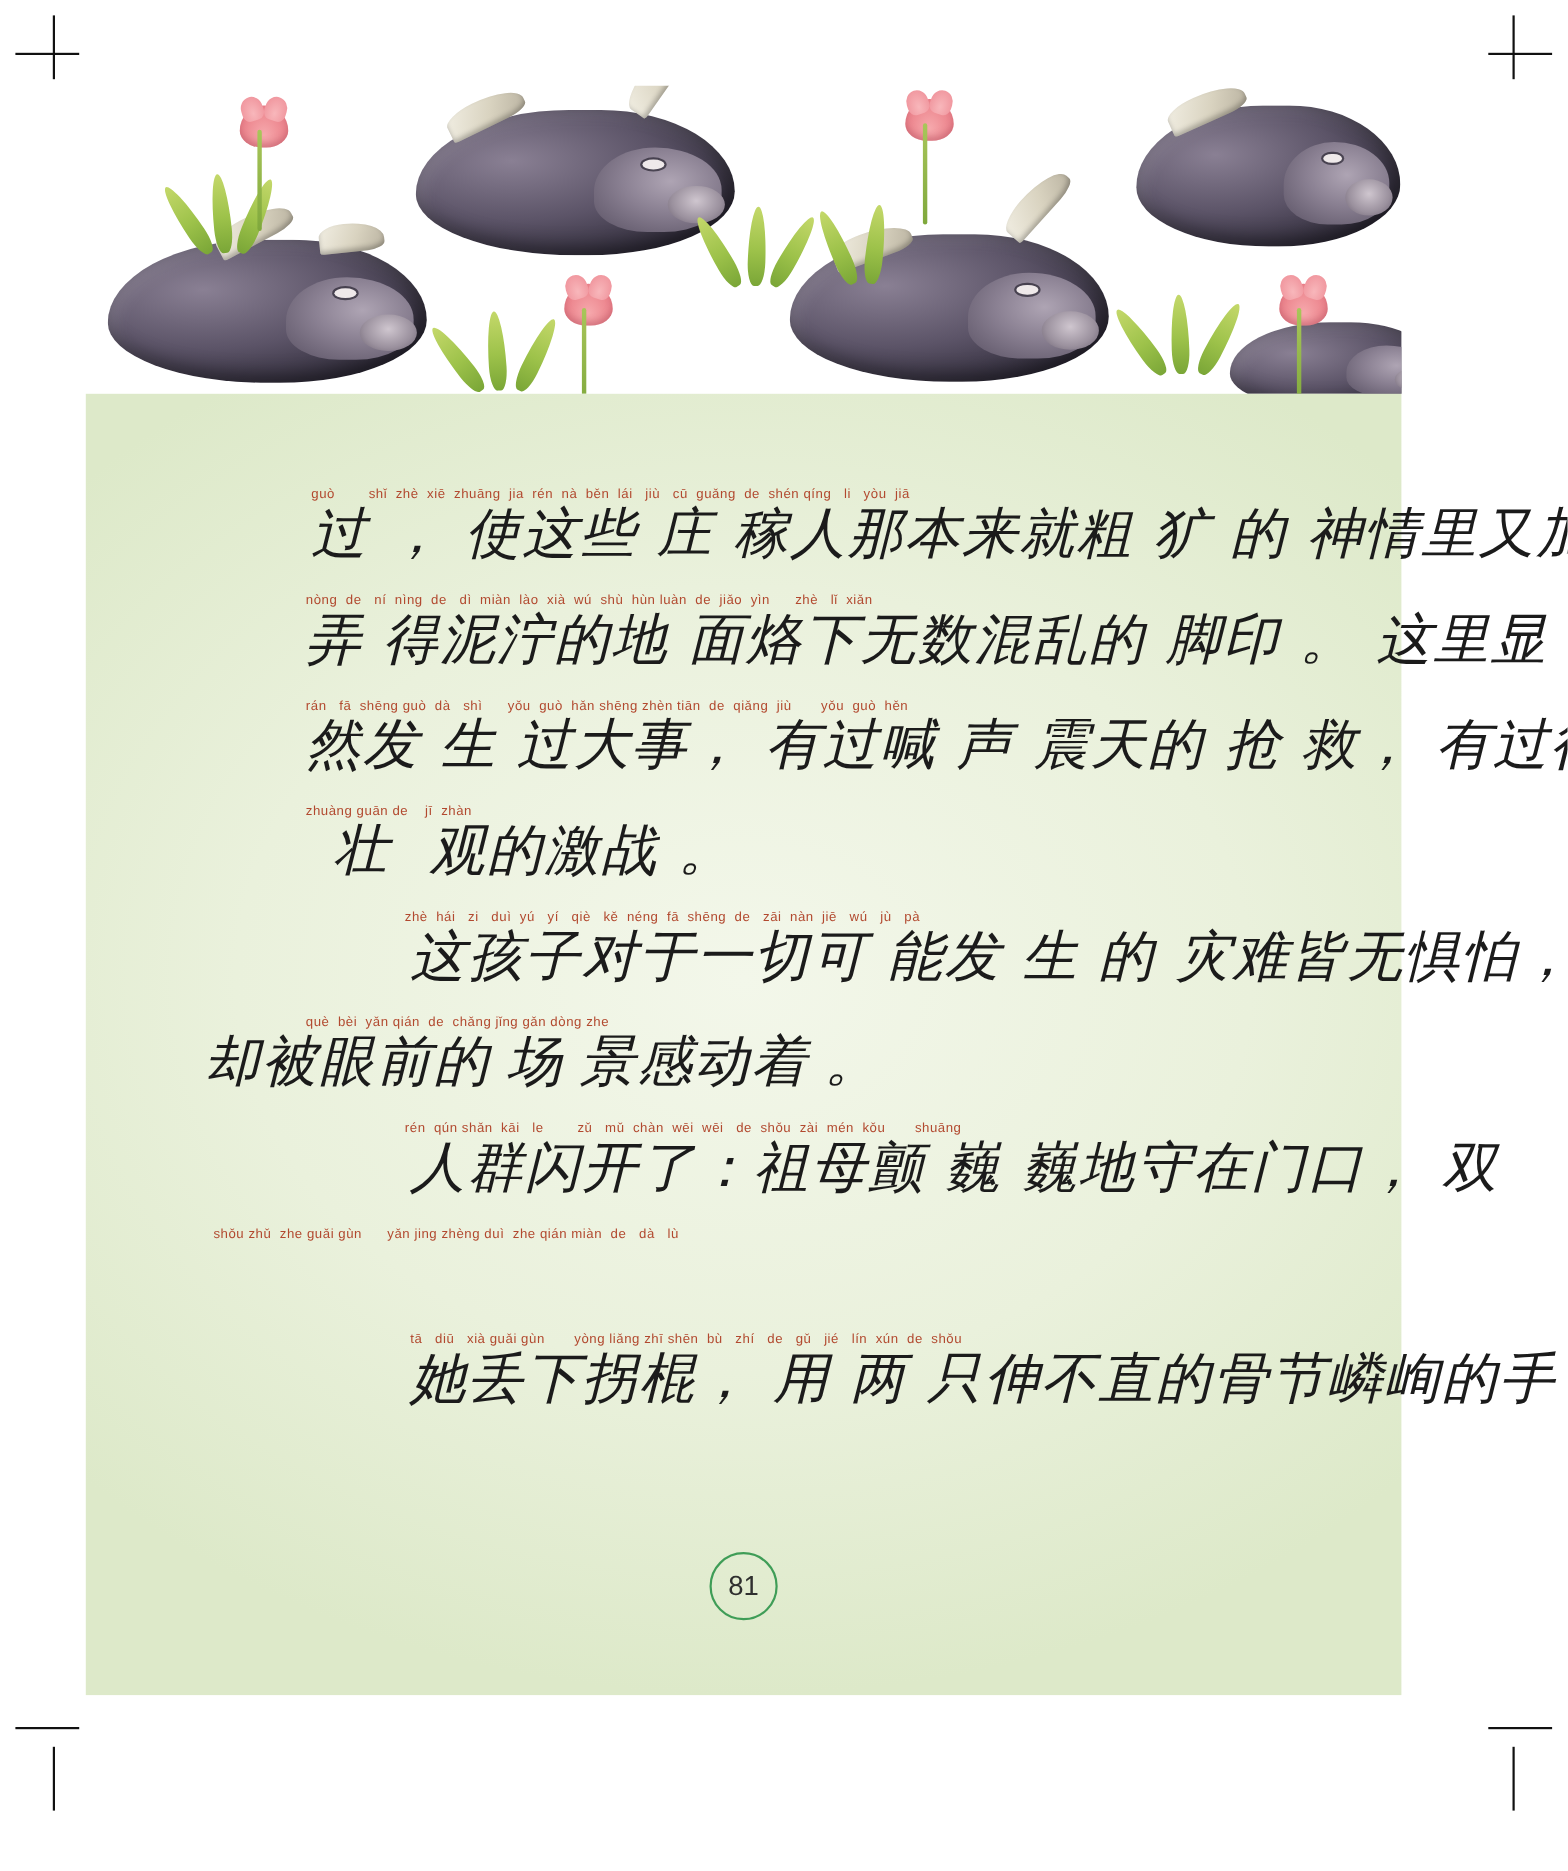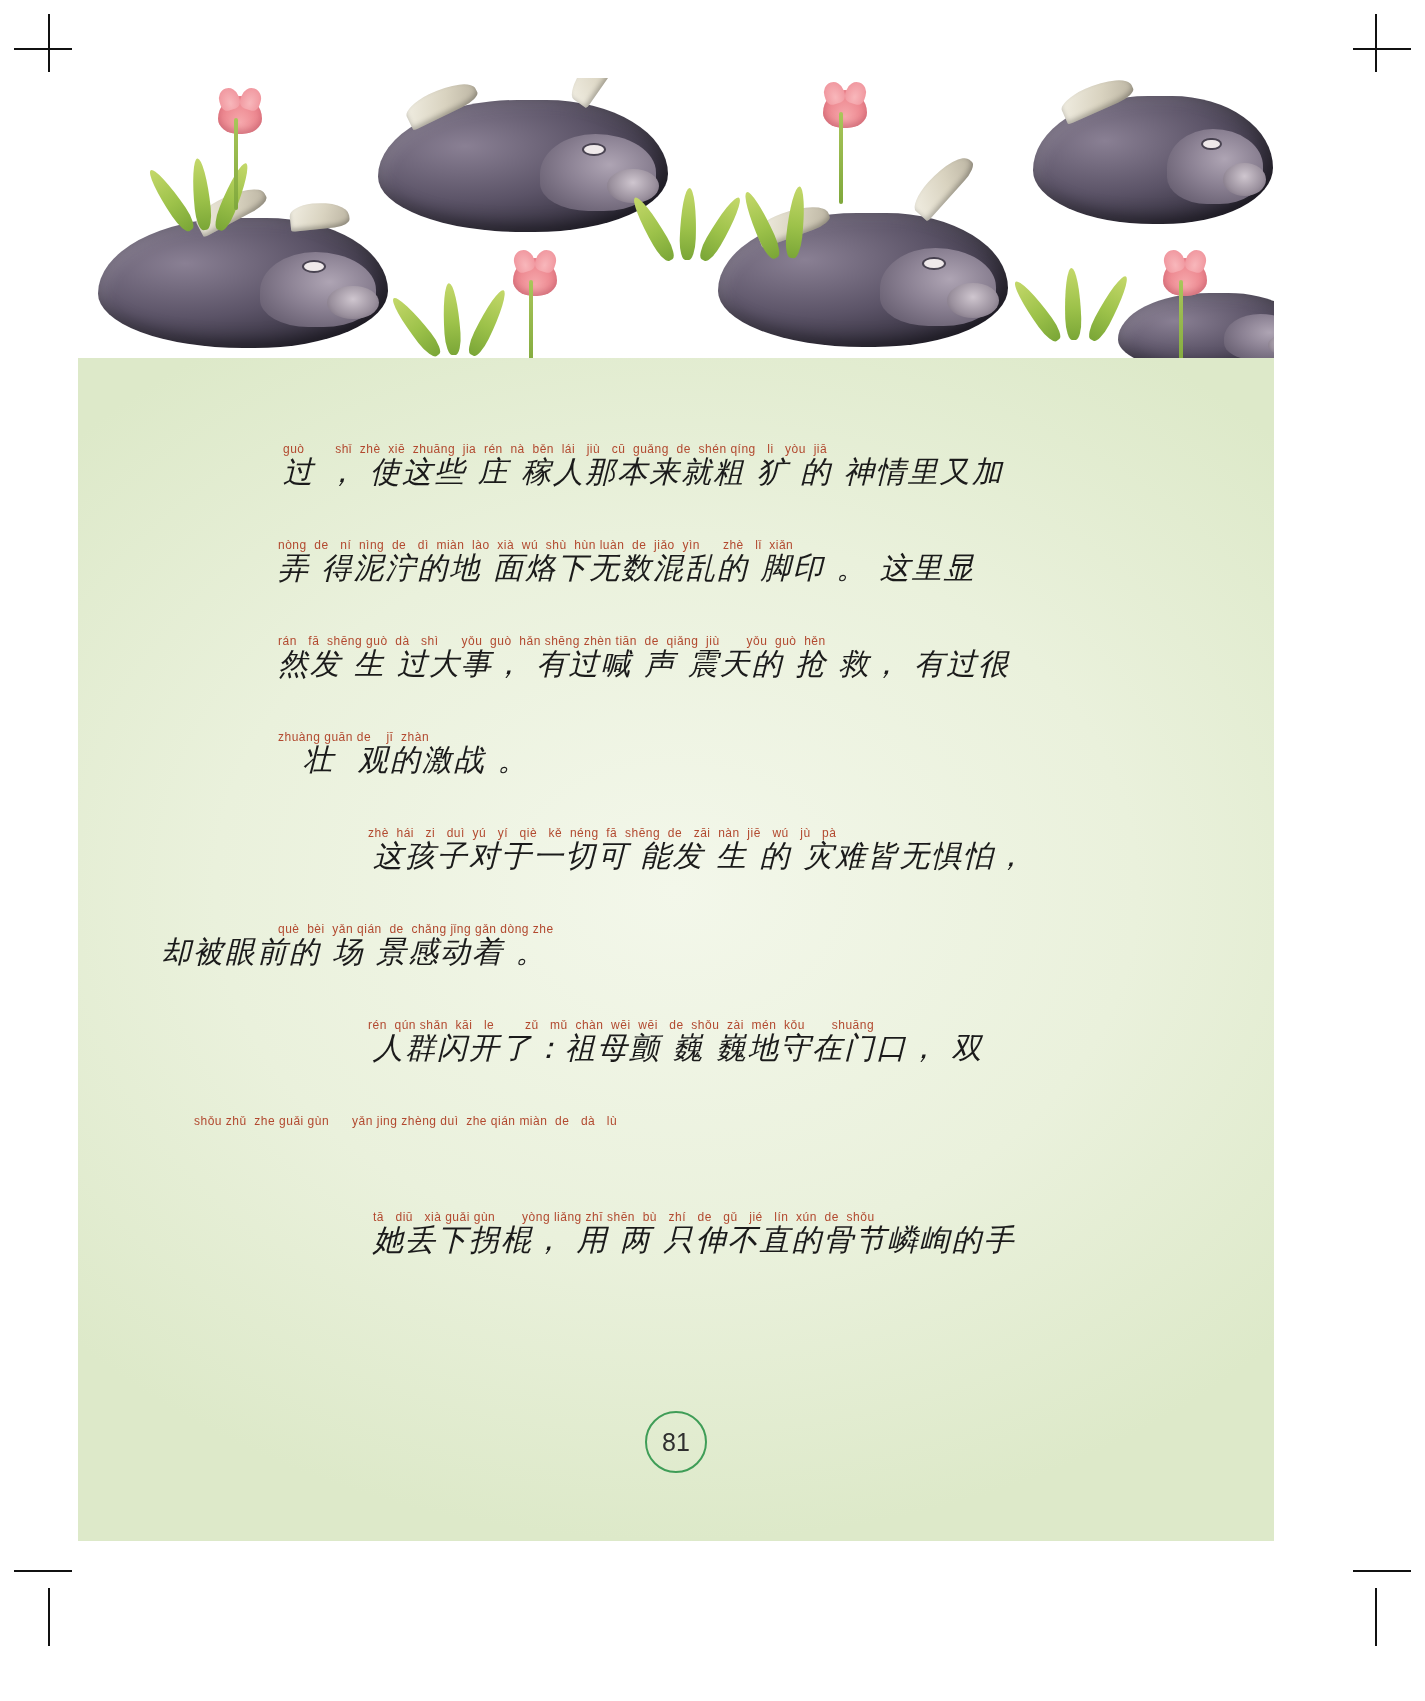--- a/index.html
+++ b/index.html
@@ -168,21 +168,21 @@
   }
   .pinyin-row {
     top: 16px;
     font-size: 12px;
     color: #b2492f;
     font-family: Liberation Sans, sans-serif;
     letter-spacing: .5px;
   }
   .hanzi-row {
     top: 26px;
-    font-size: 30px;
+    font-size: 50px;
     color: #1b1b1b;
     font-family: "DejaVu Serif", serif;
     font-style: italic;
     letter-spacing: 2px;
   }
 
   
 
   
   #pagenum {
@@ -322,21 +322,21 @@
         <div class="hanzi-row" style="padding-left:225px;font-style:italic;">壮  观的激战 。</div>
       </div>
 
       <div class="line">
         <div class="pinyin-row" style="padding-left:290px;">zhè  hái   zi   duì  yú   yí   qiè   kě  néng  fā  shēng  de   zāi  nàn  jiē   wú   jù   pà</div>
         <div class="hanzi-row" style="padding-left:295px;">这孩子对于一切可 能发 生 的 灾难皆无惧怕，</div>
       </div>
 
       <div class="line">
         <div class="pinyin-row" style="padding-left:200px;">què  bèi  yǎn qián  de  chǎng jǐng gǎn dòng zhe</div>
-        <div class="hanzi-row" style="padding-left:83px;">却被眼前的 场 景感动着 。</div>
+        <div class="hanzi-row" style="padding-left:108px;font-family:Liberation Serif, serif;">却被眼前的 场 景感动着 。</div>
       </div>
 
       <div class="line">
         <div class="pinyin-row" style="padding-left:290px;">rén  qún shǎn  kāi   le        zǔ   mǔ  chàn  wēi  wēi   de  shǒu  zài  mén  kǒu       shuāng</div>
         <div class="hanzi-row" style="padding-left:295px;">人群闪开了：祖母颤 巍 巍地守在门口， 双</div>
       </div>
 
       <div class="line">
         <div class="pinyin-row" style="padding-left:116px;">shǒu zhǔ  zhe guǎi gùn      yǎn jing zhèng duì  zhe qián miàn  de   dà   lù</div>
       </div>

